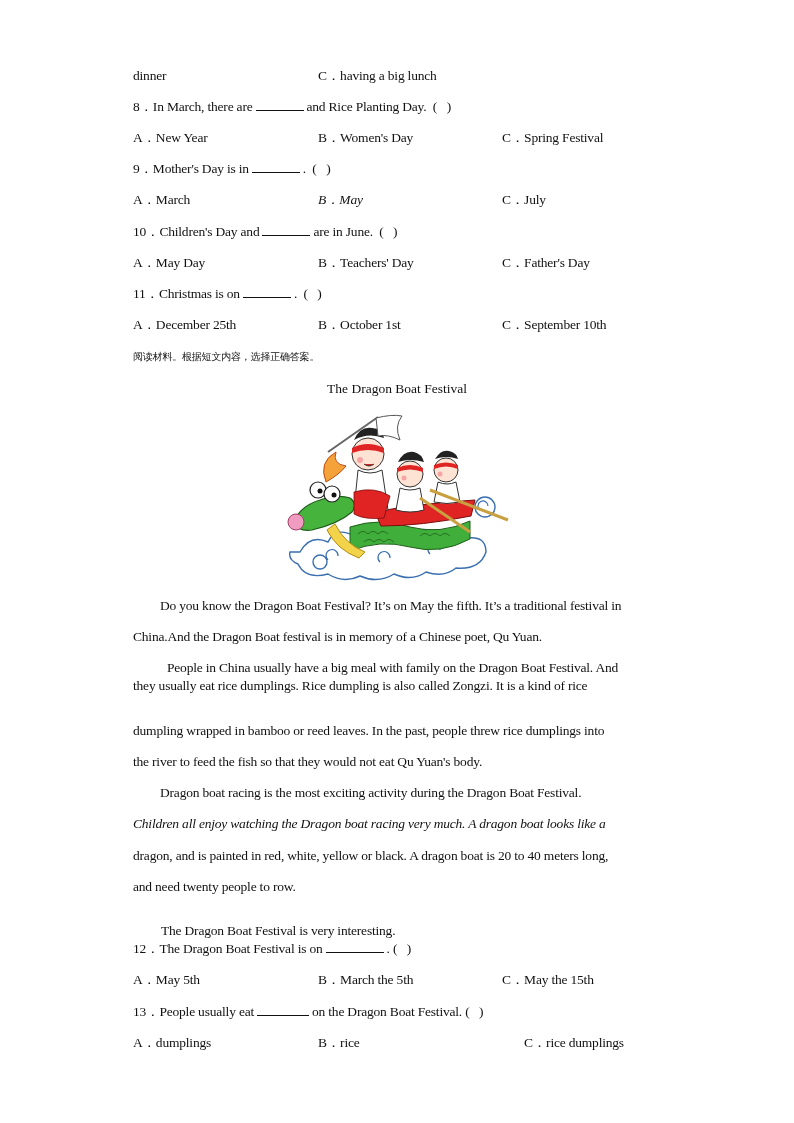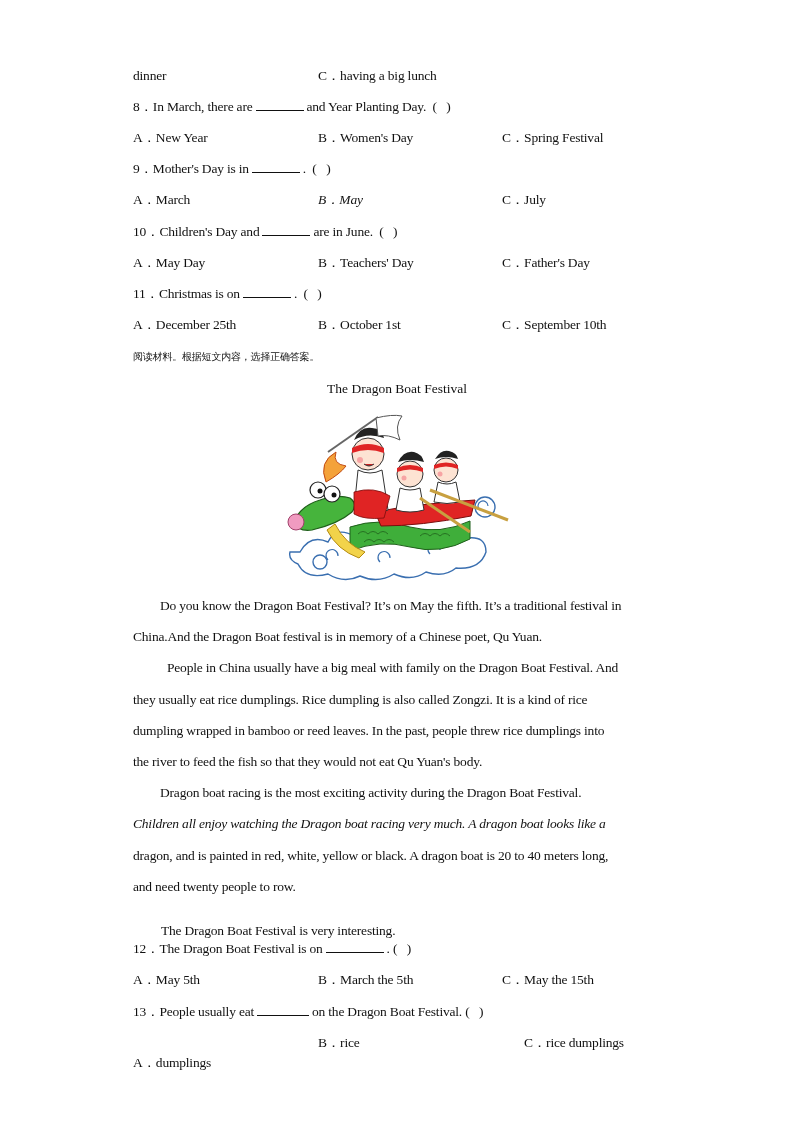--- a/index.html
+++ b/index.html
@@ -16,21 +16,21 @@
     .para { position: absolute; left: 133px; width: 530px; white-space: nowrap; line-height: 18px; letter-spacing: -0.2px; }
     .illus { position: absolute; left: 280px; top: 412px; width: 240px; height: 172px; }
   </style>
 </head>
 <body>
 
 <div class="line" style="top:67px;">dinner</div>
 <div class="opt" style="left:318px; top:67px;">C．having a big lunch</div>
 
 <div class="line" style="top:98px;">
-  <span>8．</span><span>In March, there are</span><span class="blank" style="width:48px;"></span><span>and Year Planting Day.</span>&nbsp;&nbsp;<span>(&nbsp;&nbsp;&nbsp;)</span>
+  <span>8．</span><span>In March, there are</span><span class="blank" style="width:48px;"></span><span>and Rice Planting Day.</span>&nbsp;&nbsp;<span>(&nbsp;&nbsp;&nbsp;)</span>
 </div>
 <div class="opt" style="left:133px; top:129px;">A．New Year</div>
 <div class="opt" style="left:318px; top:129px;">B．Women's Day</div>
 <div class="opt" style="left:502px; top:129px;">C．Spring Festival</div>
 
 <div class="line" style="top:160px;">
   <span>9．</span><span>Mother's Day is in</span><span class="blank" style="width:48px;"></span><span>.</span>&nbsp;&nbsp;<span>(&nbsp;&nbsp;&nbsp;)</span>
 </div>
 <div class="opt" style="left:133px; top:191px;">A．March</div>
 <div class="opt" style="left:318px; top:191px;font-style:italic;">B．May</div>
@@ -114,34 +114,34 @@
       <path d="M158 70 q9 4 18 0 l4 20 q-13 3 -26 0 z" fill="#ffffff" stroke="#333" stroke-width="1"></path>
     </g>
     <line x1="150" y1="78" x2="228" y2="108" stroke="#c8a040" stroke-width="3"></line>
     <line x1="140" y1="86" x2="190" y2="120" stroke="#c8a040" stroke-width="3"></line>
   </svg>
 </div>
 
 <div class="para" style="top:597px; padding-left:27px; box-sizing:border-box;">Do you know the Dragon Boat Festival?  It’s on May the fifth.  It’s a traditional  festival in</div>
 <div class="para" style="top:628px;">China.And  the Dragon Boat  festival is in memory of a Chinese poet, Qu Yuan.</div>
 <div class="para" style="top:659px; padding-left:34px; box-sizing:border-box;">People in China usually have a big meal with family on the Dragon Boat Festival. And</div>
-<div class="para" style="top:691px;">they usually eat rice dumplings. Rice dumpling is also called Zongzi.  It is a kind of rice</div>
+<div class="para" style="top:677px;">they usually eat rice dumplings. Rice dumpling is also called Zongzi.  It is a kind of rice</div>
 <div class="para" style="top:722px;">dumpling wrapped in bamboo or reed leaves.  In the past, people threw rice dumplings into</div>
 <div class="para" style="top:753px;">the river to feed the fish so that they would not eat Qu Yuan's body.</div>
 <div class="para" style="top:784px; padding-left:27px; box-sizing:border-box;">Dragon boat racing is the most exciting activity during the Dragon Boat Festival.</div>
 <div class="para" style="top:815px;font-style:italic;">Children all enjoy watching the Dragon boat racing very much. A dragon boat looks like a</div>
 <div class="para" style="top:847px;">dragon, and is painted in red, white, yellow or black. A dragon boat is 20 to 40 meters long,</div>
 <div class="para" style="top:878px;">and need twenty people to row.</div>
 <div class="para" style="top:909px; padding-left:28px; box-sizing:border-box;margin-top:13px;">The Dragon Boat Festival is very interesting.</div>
 
 <div class="line" style="top:940px;">
   <span>12．</span><span>The Dragon Boat Festival is on</span><span class="blank" style="width:58px;"></span><span>.</span>&nbsp;<span>(&nbsp;&nbsp;&nbsp;)</span>
 </div>
 <div class="opt" style="left:133px; top:971px;">A．May 5th</div>
 <div class="opt" style="left:318px; top:971px;">B．March the 5th</div>
 <div class="opt" style="left:502px; top:971px;">C．May the 15th</div>
 
 <div class="line" style="top:1003px;">
   <span>13．</span><span>People usually eat</span><span class="blank" style="width:52px;"></span><span>on the Dragon Boat Festival.</span>&nbsp;<span>(&nbsp;&nbsp;&nbsp;)</span>
 </div>
-<div class="opt" style="left:133px; top:1034px;margin-top:20px;">A．dumplings</div>
+<div class="opt" style="left:133px; top:1034px;">A．dumplings</div>
 <div class="opt" style="left:318px; top:1034px;">B．rice</div>
 <div class="opt" style="left:502px; top:1034px;margin-left:22px;">C．rice dumplings</div>
 
 </body></html>

